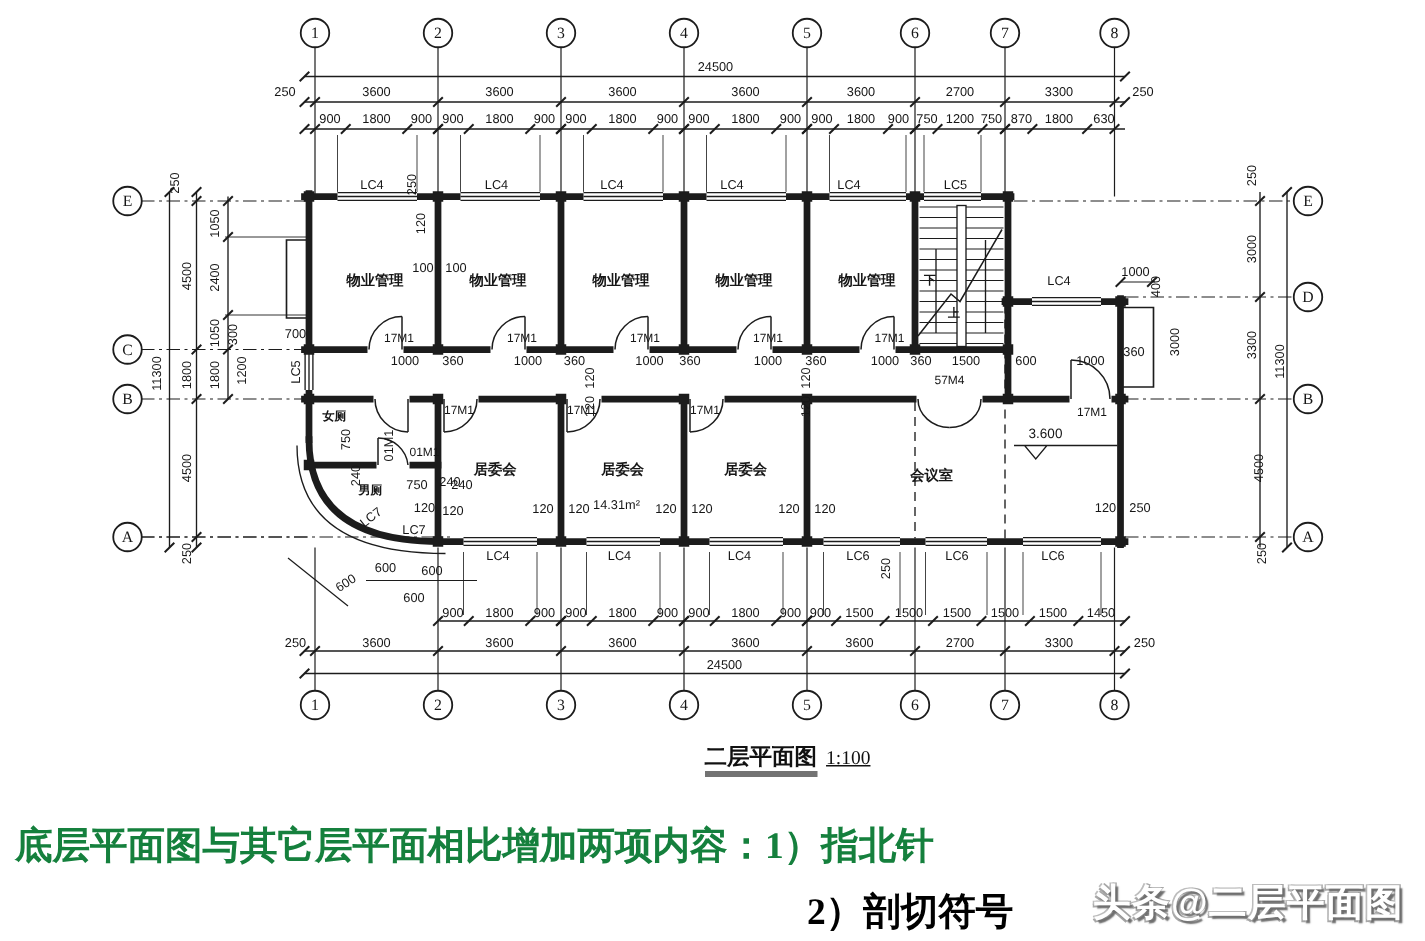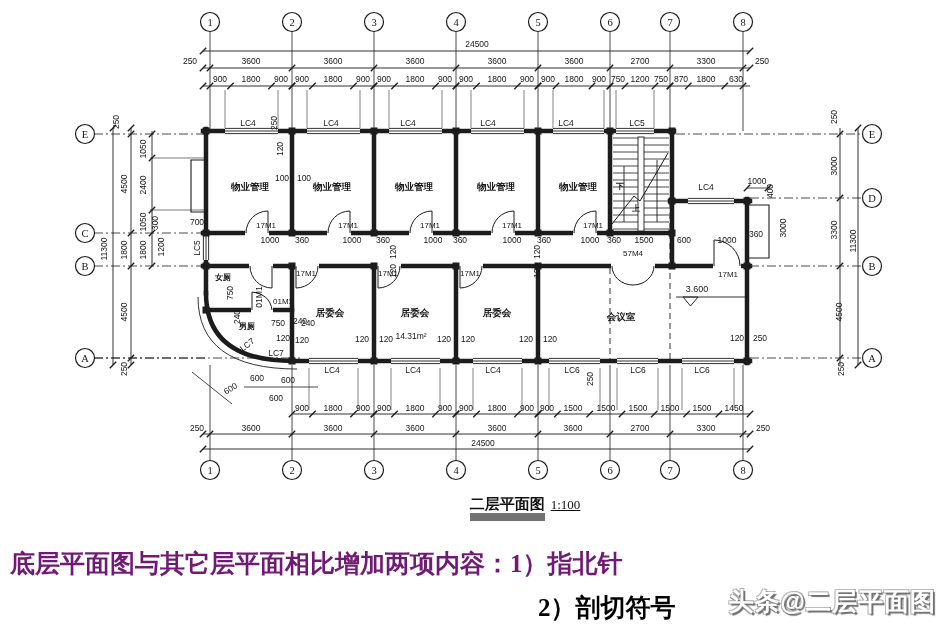--- a/index.html
+++ b/index.html
@@ -11,23 +11,23 @@
   text.d  {font:8.5px "Liberation Sans",sans-serif;text-anchor:middle;}
   text.dr {font:8.5px "Liberation Sans",sans-serif;text-anchor:middle;}
   text.w  {font:8.5px "Liberation Sans",sans-serif;text-anchor:middle;}
   text.do {font:8px "Liberation Sans",sans-serif;text-anchor:middle;}
   text.rm {font:bold 9.5px "Liberation Serif",serif;text-anchor:middle;}
   text.sm {font:bold 8px "Liberation Serif",serif;text-anchor:middle;}
   text.lv {font:9px "Liberation Sans",sans-serif;text-anchor:middle;}
   text.bub{font:10.5px "Liberation Serif",serif;text-anchor:middle;}
   .caption{position:absolute;left:385px;top:495px;width:280px;text-align:center;
            font-family:"Liberation Serif",serif;color:#111;}
-  .caption .t{font-weight:bold;font-size:15px;border-bottom:8px solid #737373;padding-bottom:1px;}
+  .caption .t{font-weight:bold;font-size:15px;border-bottom:4px solid #737373;padding-bottom:1px;}
   .caption .s{font-size:13px;margin-left:6px;text-decoration:underline;}
-  .note1{position:absolute;left:10px;top:547px;font:bold 25px "Liberation Serif",serif;color:#701a75;white-space:nowrap;}
+  .note1{position:absolute;left:10px;top:547px;font:bold 25px "Liberation Serif",serif;color:#15803d;white-space:nowrap;}
   .note2{position:absolute;left:538px;top:591px;font:bold 25px "Liberation Serif",serif;color:#000;white-space:nowrap;text-align:right;}
   .wm{position:absolute;right:14px;top:585px;font:bold 25px "Liberation Sans",sans-serif;
       color:#ffffff;text-shadow:2px 2px 1px #6e6e6e,-1px -1px 0 #bdbdbd,1px -1px 0 #a8a8a8,-1px 1px 0 #a8a8a8;
       letter-spacing:1px;white-space:nowrap;}
 </style>
 </head>
 <body>
 
 <div id="stage">
   <svg id="plan" width="950" height="540" viewBox="0 0 950 540">

